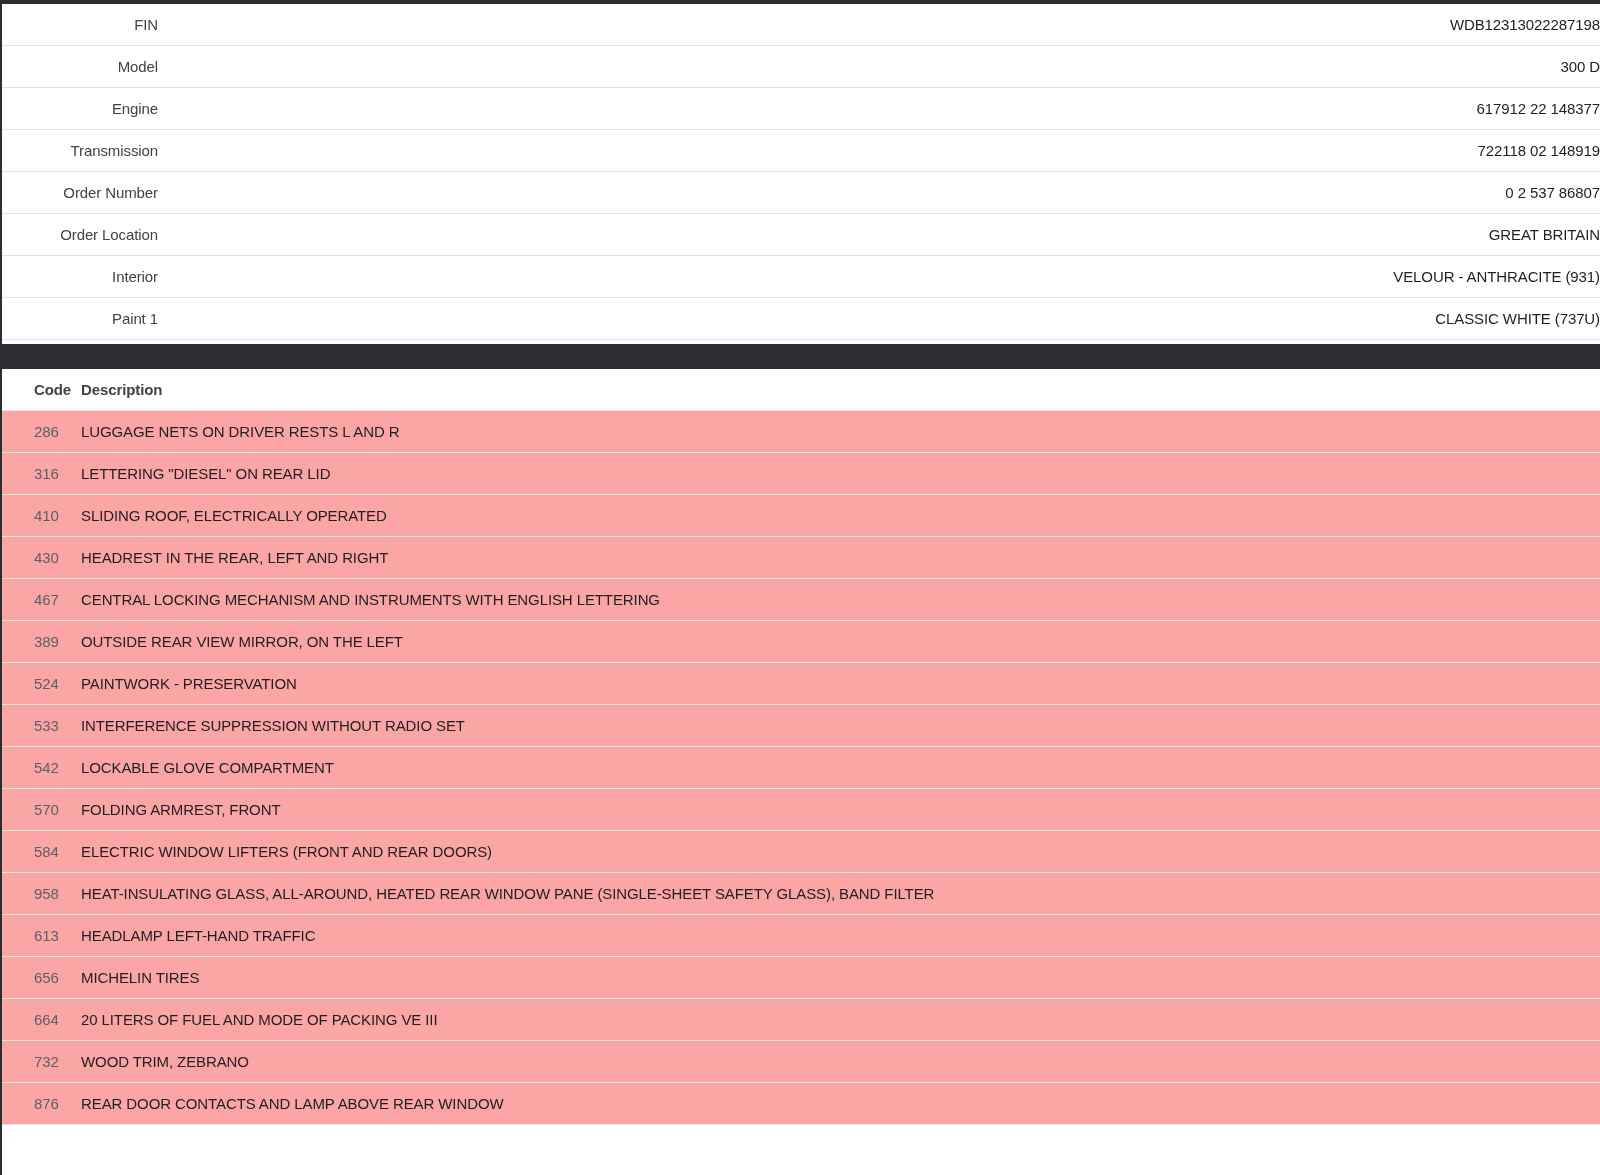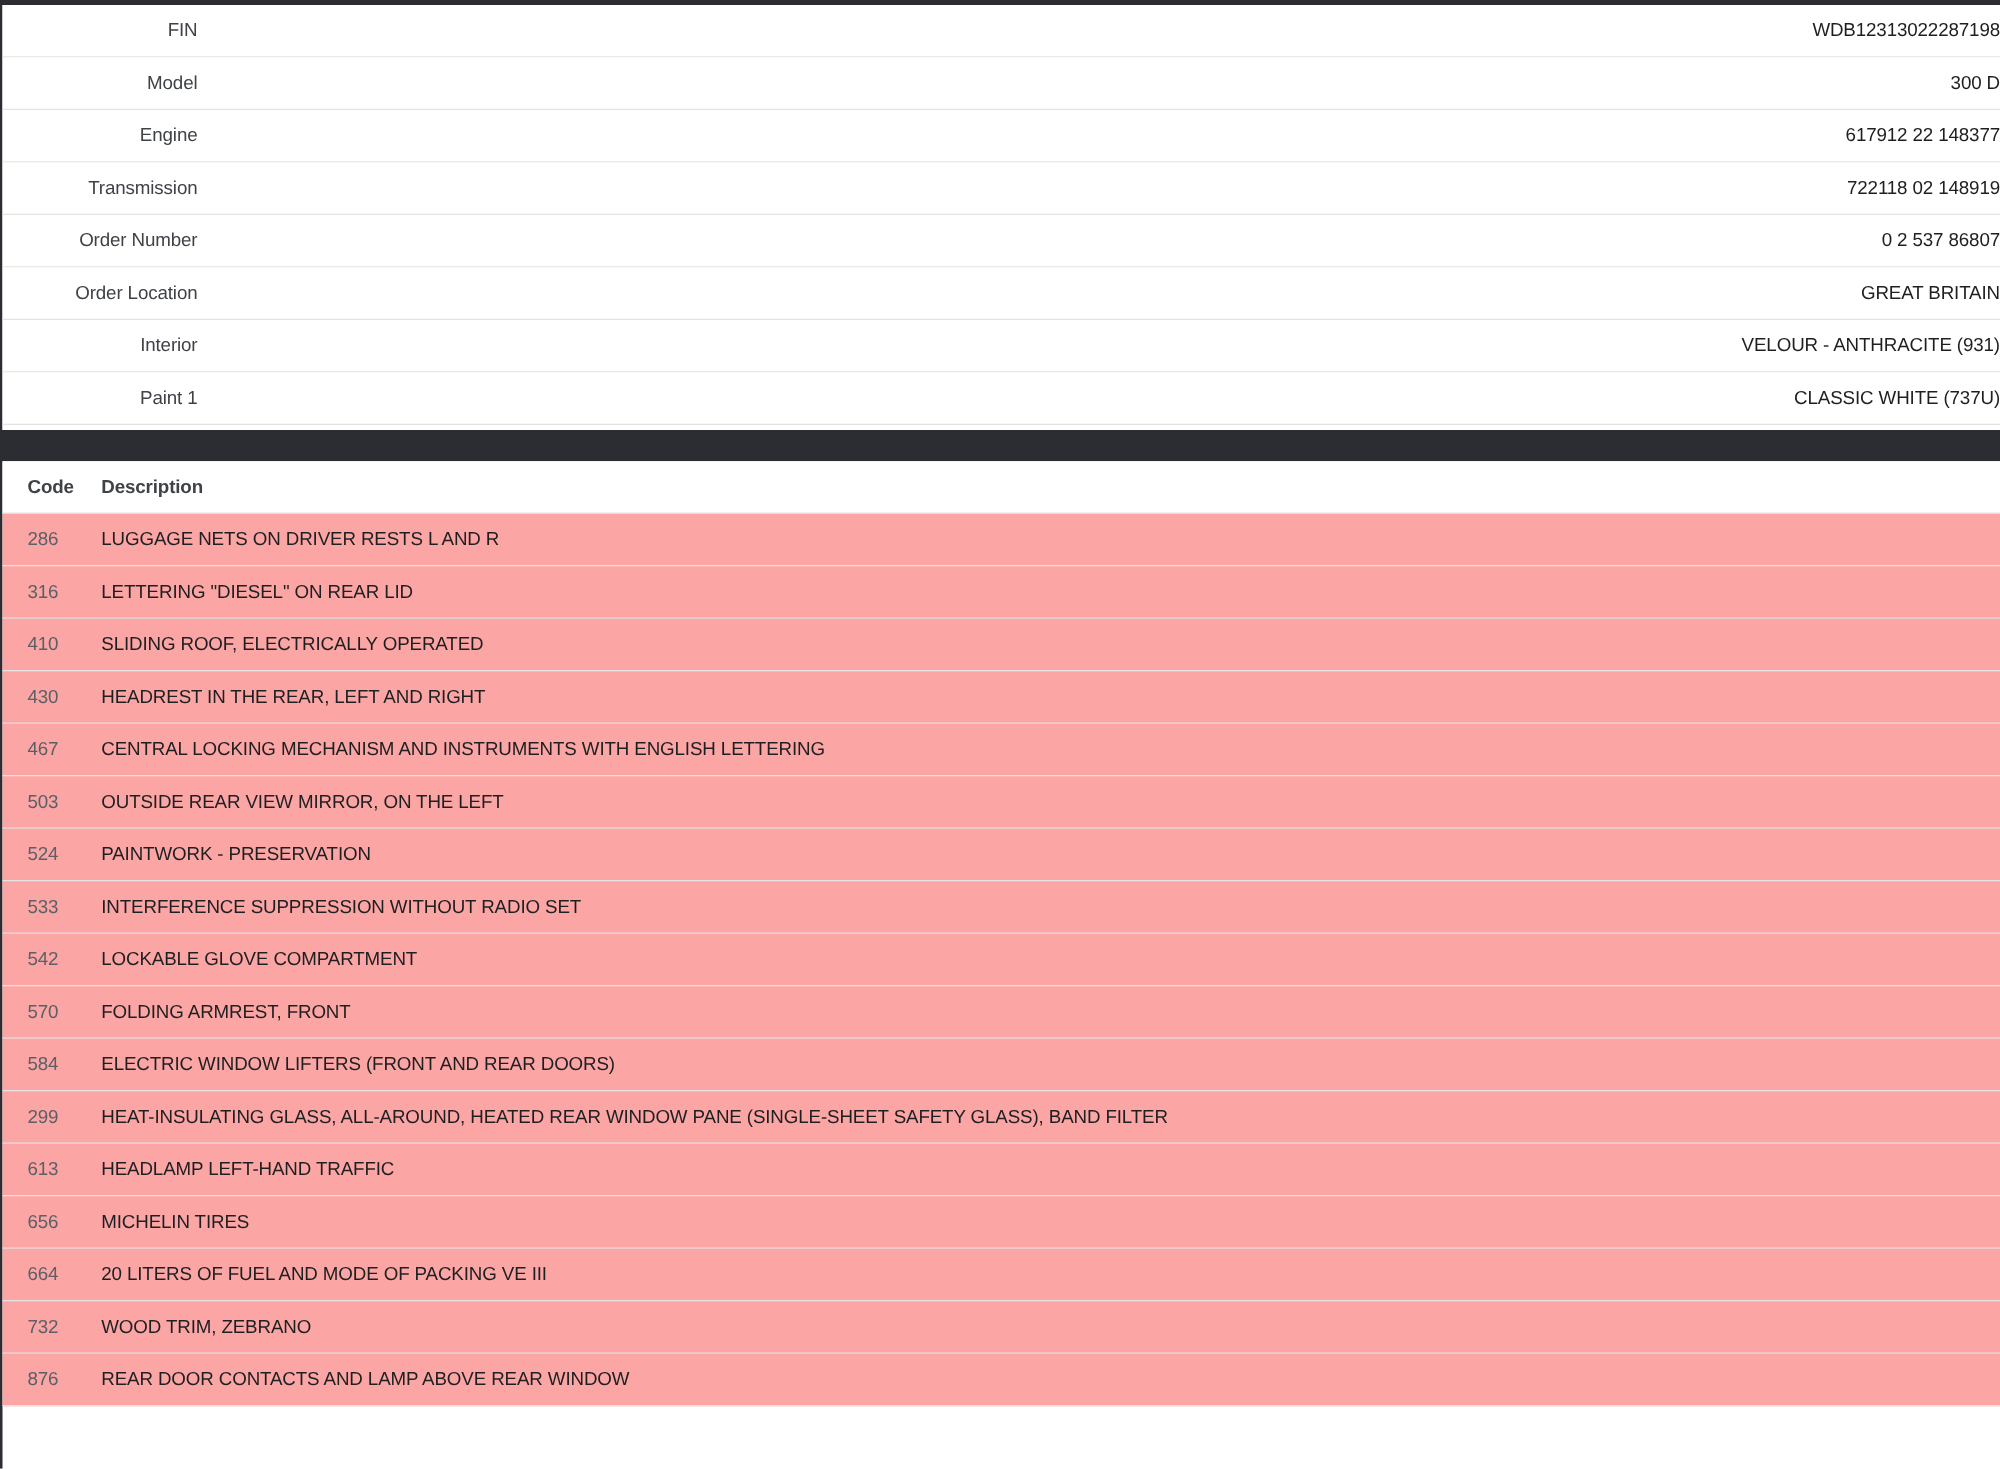--- a/index.html
+++ b/index.html
@@ -56,21 +56,21 @@
     font-weight:bold;
     color:var(--label);
   }
   .code-row{
     display:flex; align-items:center;
     height:42px;
     border-bottom:1px solid var(--rule);
     background:#fca5a5;
   }
   .code-col{
-    width:79px; padding-left:20px;
+    width:79px; padding-left:32px;
     flex:0 0 auto;
   }
   .codes-header .code-col{ color:var(--label); }
   .code-row .code-col{ color:var(--code); }
   .desc-col{
     flex:1 1 auto;
     color:var(--value);
   }
   .codes-header .desc-col{ color:var(--label); }
 </style>
@@ -139,21 +139,21 @@
     </div>
     <div class="code-row">
       <span class="code-col">430</span>
       <span class="desc-col">HEADREST IN THE REAR, LEFT AND RIGHT</span>
     </div>
     <div class="code-row">
       <span class="code-col">467</span>
       <span class="desc-col">CENTRAL LOCKING MECHANISM AND INSTRUMENTS WITH ENGLISH LETTERING</span>
     </div>
     <div class="code-row">
-      <span class="code-col">503</span>
+      <span class="code-col">389</span>
       <span class="desc-col">OUTSIDE REAR VIEW MIRROR, ON THE LEFT</span>
     </div>
     <div class="code-row">
       <span class="code-col">524</span>
       <span class="desc-col">PAINTWORK - PRESERVATION</span>
     </div>
     <div class="code-row">
       <span class="code-col">533</span>
       <span class="desc-col">INTERFERENCE SUPPRESSION WITHOUT RADIO SET</span>
     </div>
@@ -163,21 +163,21 @@
     </div>
     <div class="code-row">
       <span class="code-col">570</span>
       <span class="desc-col">FOLDING ARMREST, FRONT</span>
     </div>
     <div class="code-row">
       <span class="code-col">584</span>
       <span class="desc-col">ELECTRIC WINDOW LIFTERS (FRONT AND REAR DOORS)</span>
     </div>
     <div class="code-row">
-      <span class="code-col">299</span>
+      <span class="code-col">958</span>
       <span class="desc-col">HEAT-INSULATING GLASS, ALL-AROUND, HEATED REAR WINDOW PANE (SINGLE-SHEET SAFETY GLASS), BAND FILTER</span>
     </div>
     <div class="code-row">
       <span class="code-col">613</span>
       <span class="desc-col">HEADLAMP LEFT-HAND TRAFFIC</span>
     </div>
     <div class="code-row">
       <span class="code-col">656</span>
       <span class="desc-col">MICHELIN TIRES</span>
     </div>

